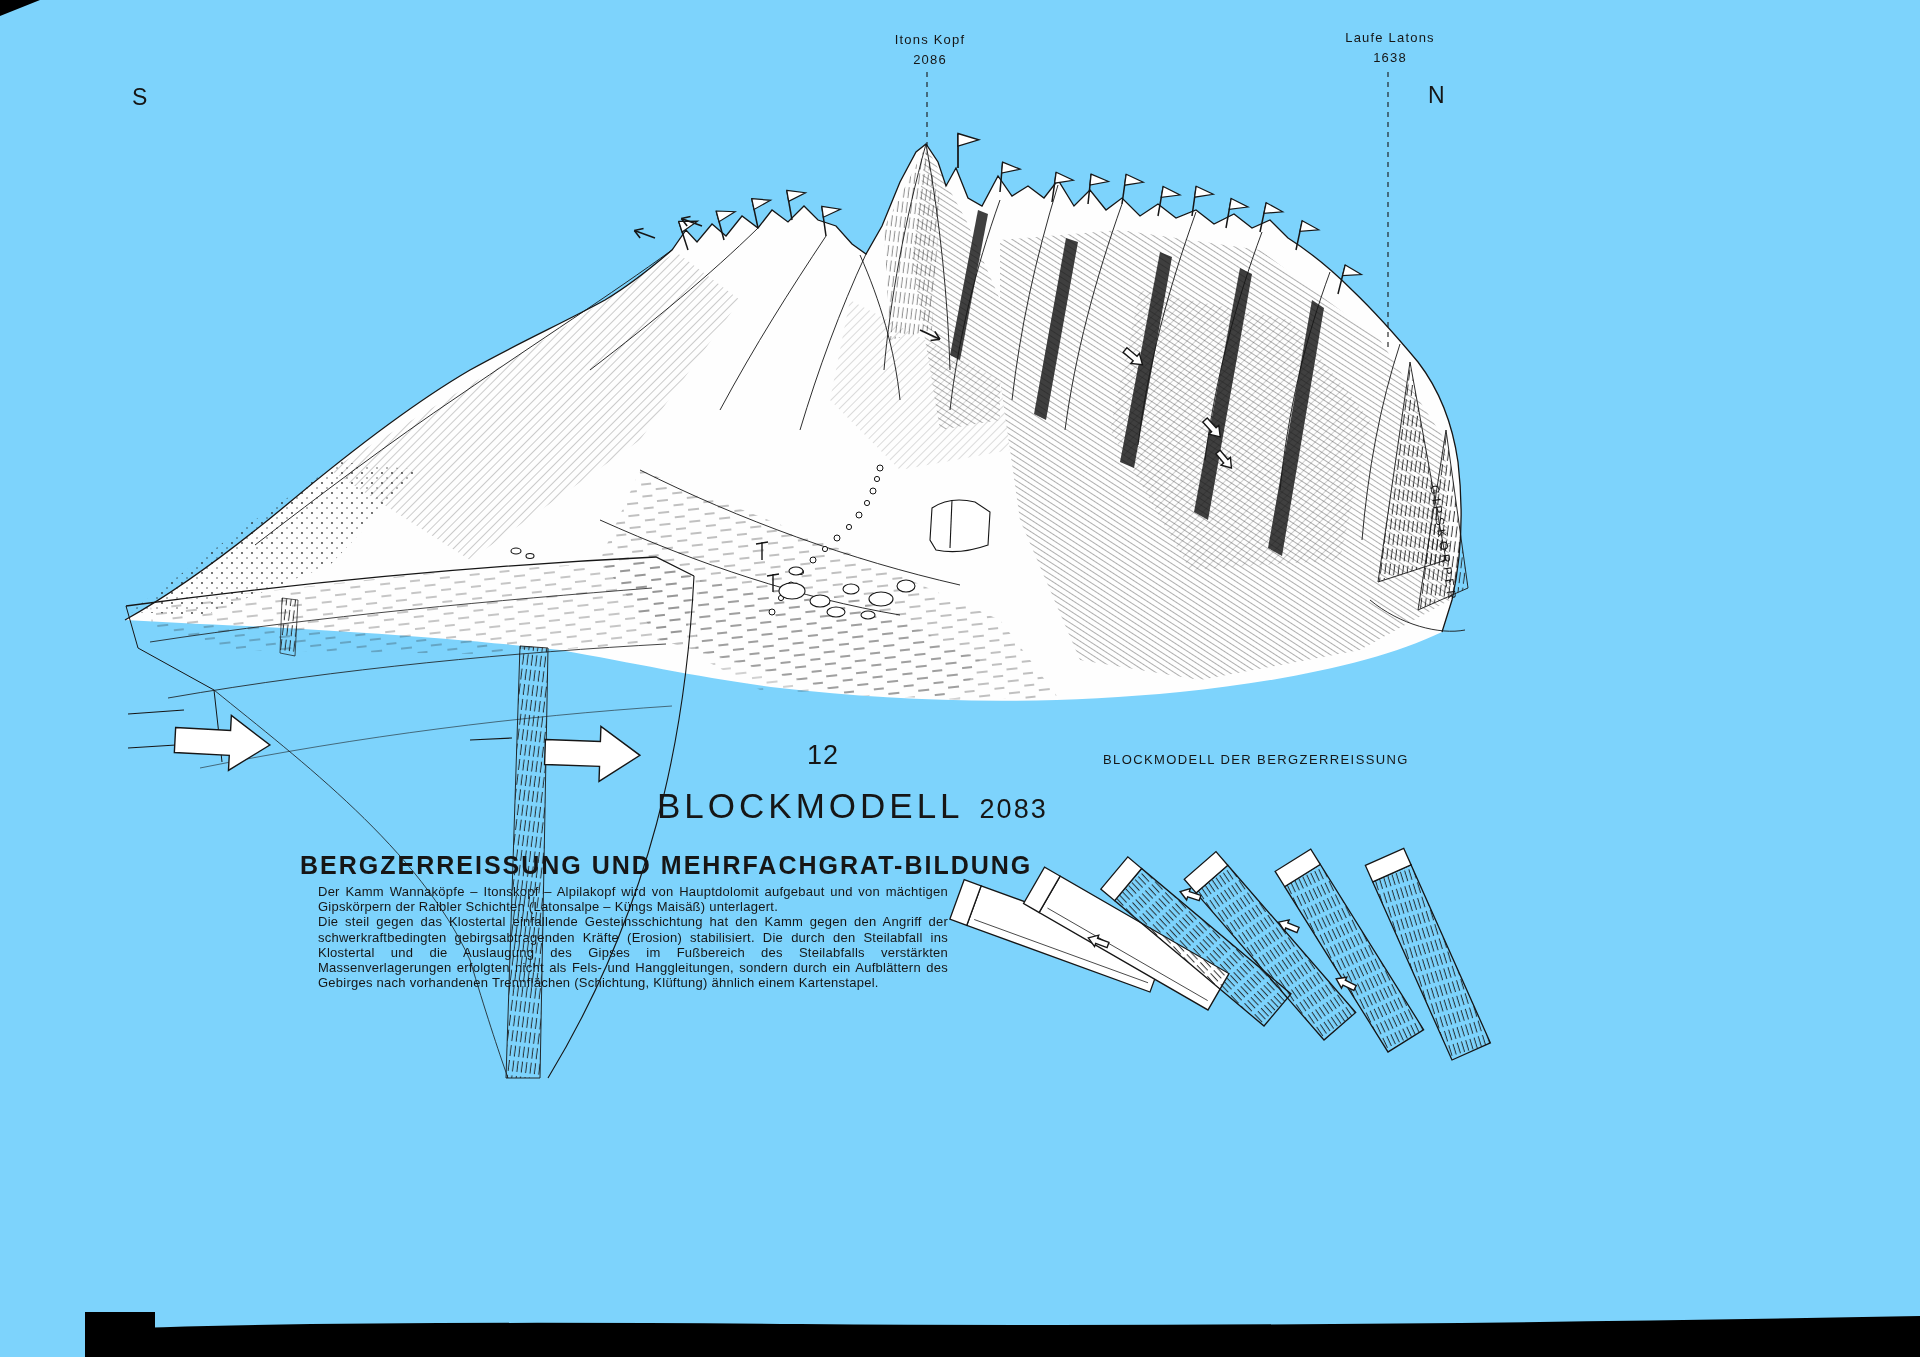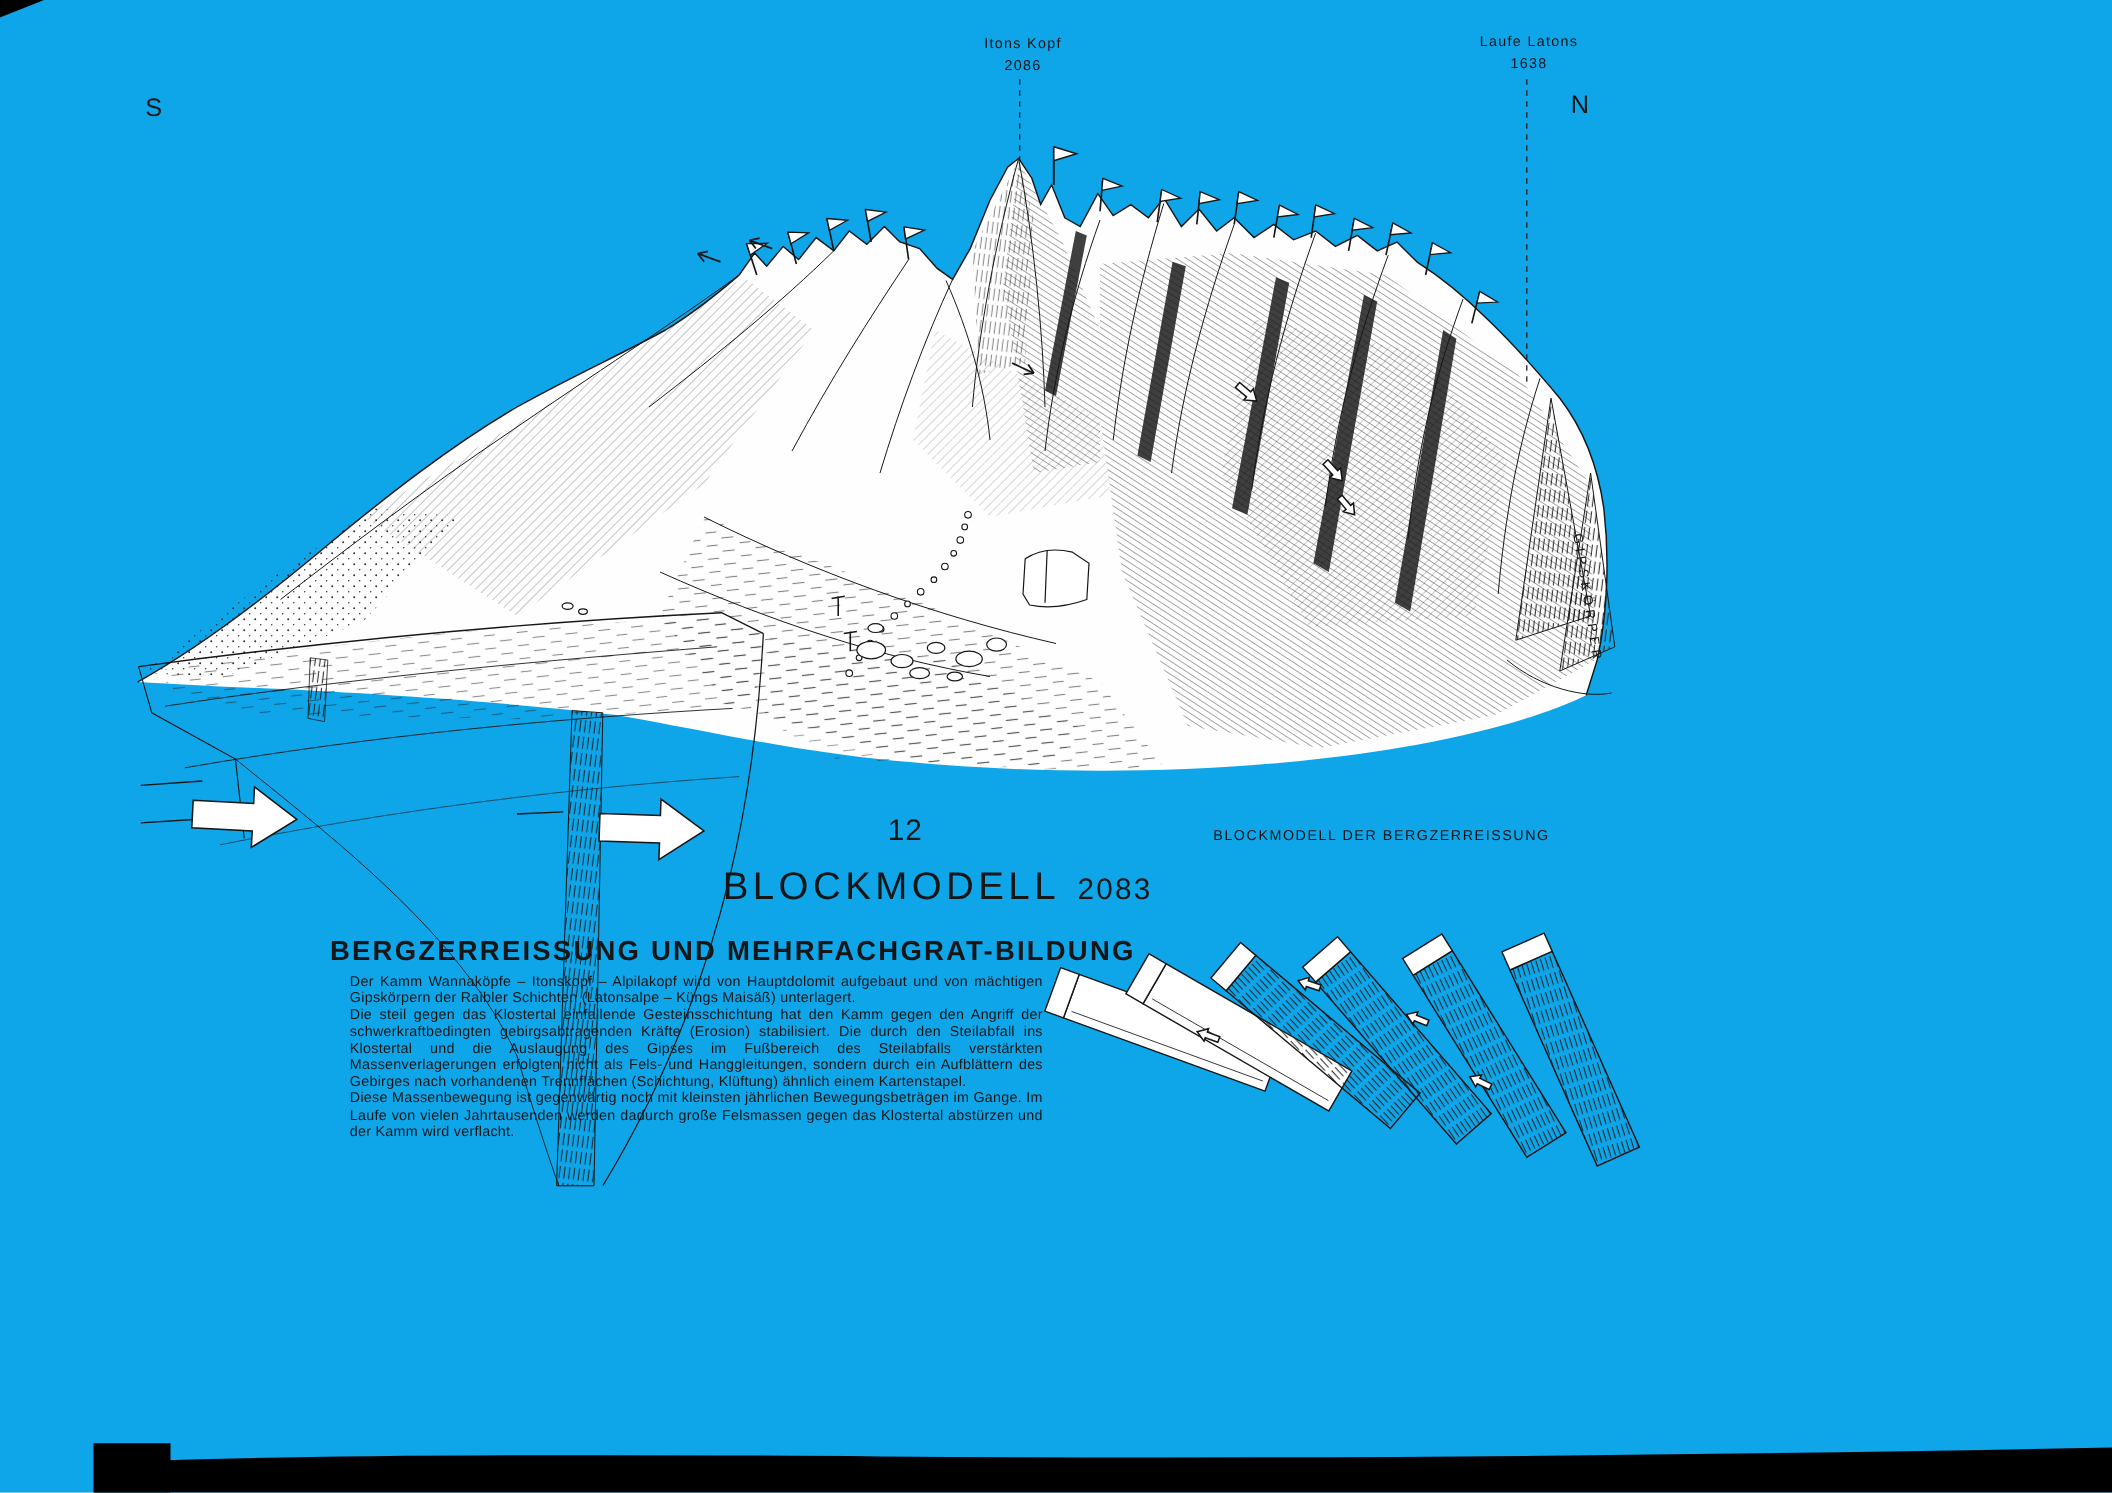--- a/index.html
+++ b/index.html
@@ -1,16 +1,16 @@
 <!DOCTYPE html>
 <html><head>
 <meta charset="utf-8">
 <style>
   html,body{margin:0;padding:0;background:#ffffff;}
-  .page{position:relative;width:1920px;height:1357px;background:#0ea5e9;overflow:hidden;
+  .page{position:relative;width:1920px;height:1357px;background:#7dd3fc;overflow:hidden;
         font-family:"Liberation Sans","DejaVu Sans",sans-serif;color:#161616;}
   .art{position:absolute;left:0;top:0;z-index:1;}
   .lbl{position:absolute;z-index:3;color:#161616;}
   .peak-label{width:150px;text-align:center;font-size:13px;letter-spacing:1.2px;line-height:1.5;}
   .compass{font-size:23px;letter-spacing:1px;}
   .fig-number{font-size:27px;letter-spacing:1px;margin-left:25px;}
   .title-row{display:flex;align-items:baseline;gap:16px;}
   .title-main{font-size:35px;letter-spacing:4px;font-weight:400;}
   .title-elev{font-size:27px;letter-spacing:2px;}
   .subtitle{font-size:25px;letter-spacing:2px;font-weight:700;margin-top:11px;}
@@ -260,18 +260,17 @@
   <div class="lbl title-row" style="left:657px;top:786px;">
     <span class="title-main">BLOCKMODELL</span>
     <span class="title-elev">2083</span>
   </div>
 
   <div class="lbl subtitle" style="left:300px;top:840px;">BERGZERREISSUNG UND MEHRFACHGRAT-BILDUNG</div>
 
   <div class="lbl desc" style="left:318px;top:884px;">
     <p>Der Kamm Wannaköpfe – Itonskopf – Alpilakopf wird von Hauptdolomit aufgebaut und von mächtigen Gipskörpern der Raibler Schichten (Latonsalpe – Küngs Maisäß) unterlagert.</p>
     <p>Die steil gegen das Klostertal einfallende Gesteinsschichtung hat den Kamm gegen den Angriff der schwerkraftbedingten gebirgsabtragenden Kräfte (Erosion) stabilisiert. Die durch den Steilabfall ins Klostertal und die Auslaugung des Gipses im Fußbereich des Steilabfalls verstärkten Massenverlagerungen erfolgten nicht als Fels- und Hanggleitungen, sondern durch ein Aufblättern des Gebirges nach vorhandenen Trennflächen (Schichtung, Klüftung) ähnlich einem Kartenstapel.</p>
-    <p>Diese Massenbewegung ist gegenwärtig noch mit kleinsten jährlichen Bewegungsbeträgen im Gange. Im Laufe von vielen Jahrtausenden werden dadurch große Felsmassen gegen das Klostertal abstürzen und der Kamm wird verflacht.</p>
   </div>
 
   <div class="lbl block-caption" style="left:1103px;top:752px;">BLOCKMODELL DER BERGZERREISSUNG</div>
 
 </div>
 
 </body></html>

